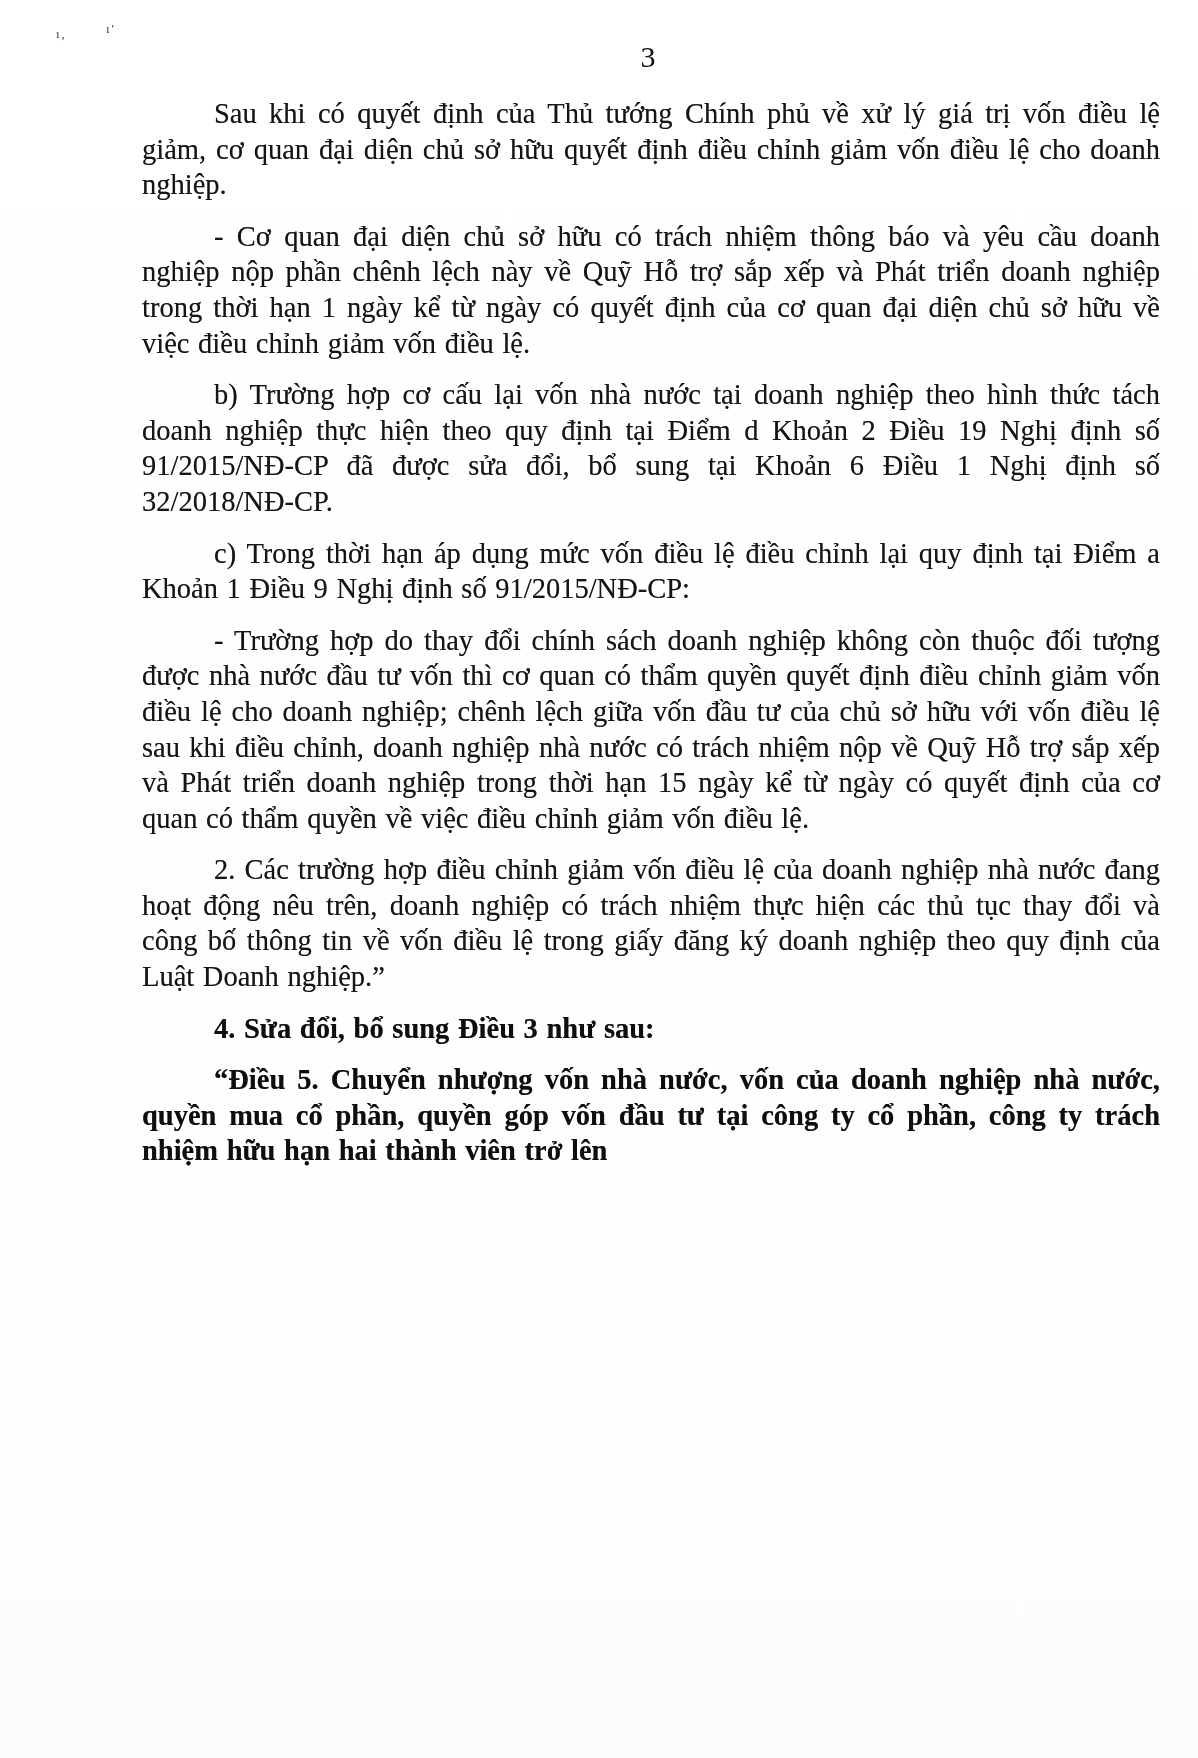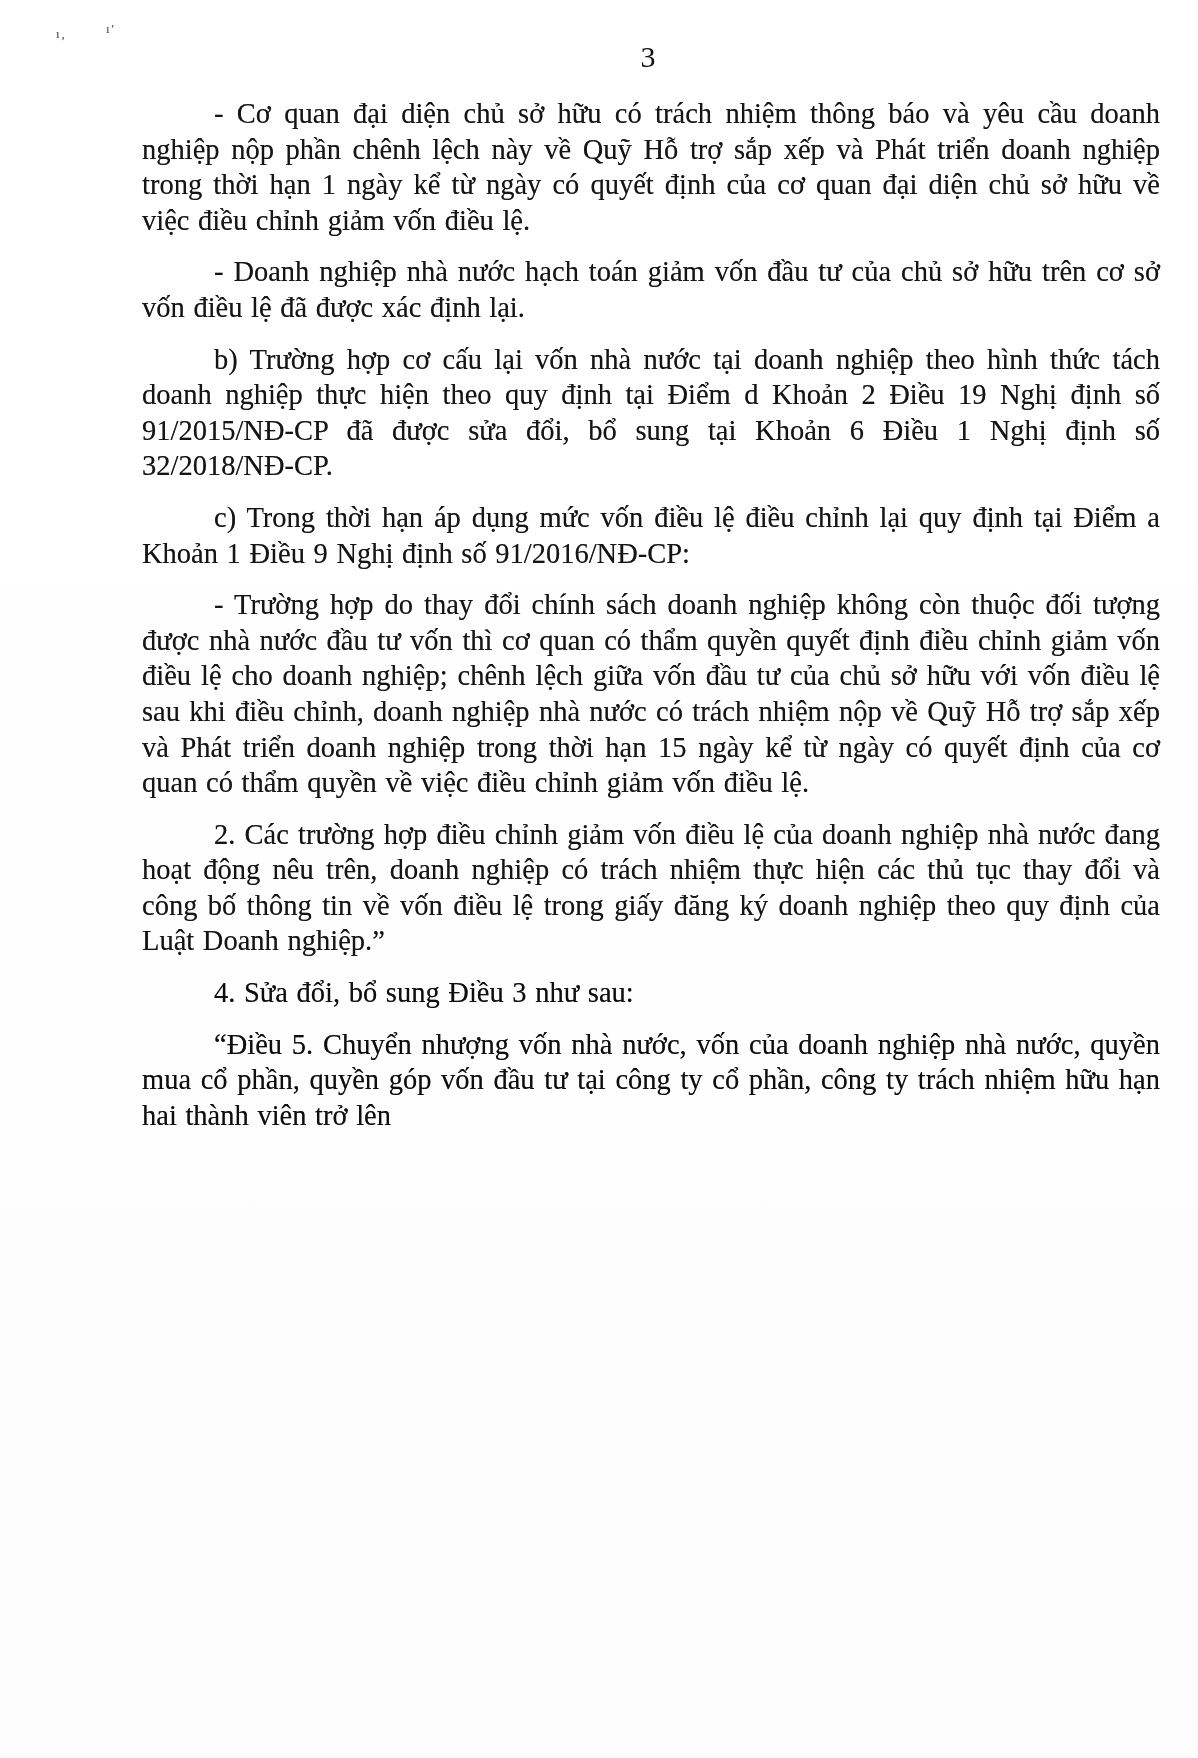--- a/index.html
+++ b/index.html
@@ -53,36 +53,36 @@
     font-size: 28.5px;
     line-height: 35.6px;
     text-align: justify;
     text-indent: 72px;
     word-spacing: 1.5px;
     color: #151515;
     
     text-shadow: 0 0 0.4px rgba(20,20,20,0.55);
   }
   .para.bold {
-    font-weight: normal;
+    font-weight: bold;
     color: #0e0e0e;
   }
 </style>
 </head>
 <body>
 
 <div class="scan-page"></div>
 
 <span id="artifact-a" class="scan-artifact">ı,</span>
 <span id="artifact-b" class="scan-artifact">ı'</span>
 
 <div class="page-number">3</div>
 
 <div class="doc-body">
+  <p class="para">Sau khi có quyết định của Thủ tướng Chính phủ về xử lý giá trị vốn điều lệ giảm, cơ quan đại diện chủ sở hữu quyết định điều chỉnh giảm vốn điều lệ cho doanh nghiệp.</p>
   <p class="para">- Cơ quan đại diện chủ sở hữu có trách nhiệm thông báo và yêu cầu doanh nghiệp nộp phần chênh lệch này về Quỹ Hỗ trợ sắp xếp và Phát triển doanh nghiệp trong thời hạn 1 ngày kể từ ngày có quyết định của cơ quan đại diện chủ sở hữu về việc điều chỉnh giảm vốn điều lệ.</p>
-  <p class="para">- Doanh nghiệp nhà nước hạch toán giảm vốn đầu tư của chủ sở hữu trên cơ sở vốn điều lệ đã được xác định lại.</p>
   <p class="para">b) Trường hợp cơ cấu lại vốn nhà nước tại doanh nghiệp theo hình thức tách doanh nghiệp thực hiện theo quy định tại Điểm d Khoản 2 Điều 19 Nghị định số 91/2015/NĐ-CP đã được sửa đổi, bổ sung tại Khoản 6 Điều 1 Nghị định số 32/2018/NĐ-CP.</p>
-  <p class="para">c) Trong thời hạn áp dụng mức vốn điều lệ điều chỉnh lại quy định tại Điểm a  Khoản 1 Điều 9 Nghị định số 91/2016/NĐ-CP:</p>
+  <p class="para">c) Trong thời hạn áp dụng mức vốn điều lệ điều chỉnh lại quy định tại Điểm a  Khoản 1 Điều 9 Nghị định số 91/2015/NĐ-CP:</p>
   <p class="para">- Trường hợp do thay đổi chính sách doanh nghiệp không còn thuộc đối tượng được nhà nước đầu tư vốn thì cơ quan có thẩm quyền quyết định điều chỉnh giảm vốn điều lệ cho doanh nghiệp; chênh lệch giữa vốn đầu tư của chủ sở hữu với vốn điều lệ sau khi điều chỉnh, doanh nghiệp nhà nước có trách nhiệm nộp về Quỹ Hỗ trợ sắp xếp và Phát triển doanh nghiệp trong thời hạn 15 ngày kể từ ngày có quyết định của cơ quan có thẩm quyền về việc điều chỉnh giảm vốn điều lệ.</p>
   <p class="para">2. Các trường hợp điều chỉnh giảm vốn điều lệ của doanh nghiệp nhà nước đang hoạt động nêu trên, doanh nghiệp có trách nhiệm thực hiện các thủ tục thay đổi và công bố thông tin về vốn điều lệ trong giấy đăng ký doanh nghiệp theo quy định của Luật Doanh nghiệp.”</p>
   <p class="para bold">4. Sửa đổi, bổ sung Điều 3 như sau:</p>
   <p class="para bold">“Điều 5. Chuyển nhượng vốn nhà nước, vốn của doanh nghiệp nhà nước, quyền mua cổ phần, quyền góp vốn đầu tư tại công ty cổ phần, công ty trách nhiệm hữu hạn hai thành viên trở lên</p>
 </div>
 
 </body></html>

